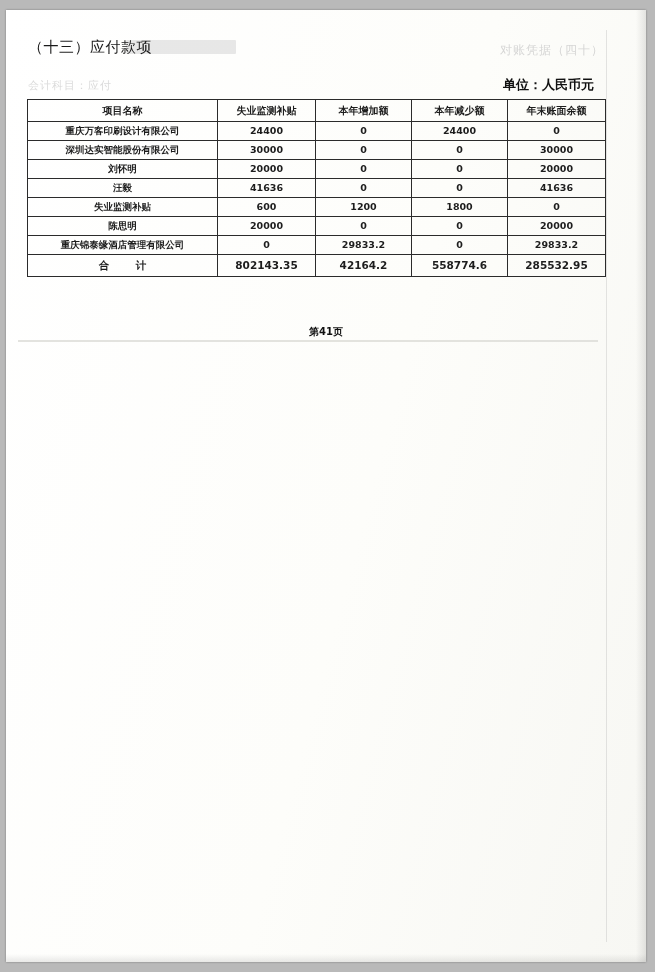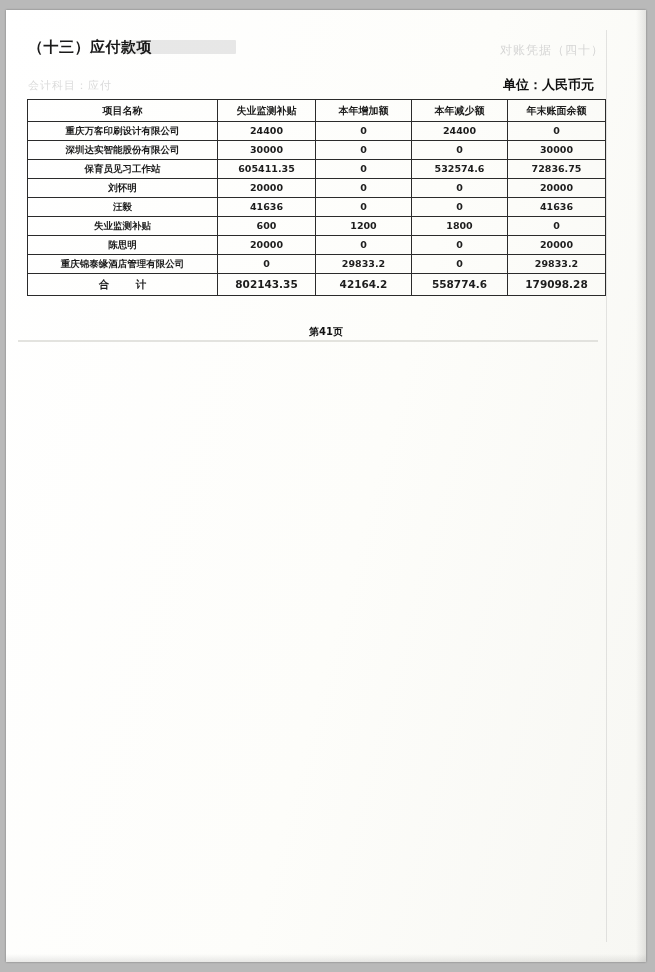--- a/index.html
+++ b/index.html
@@ -40,21 +40,21 @@
     background: linear-gradient(to bottom, rgba(0,0,0,0) 0%, rgba(120,120,120,0.16) 100%);
   }
 
   
   .section-title {
     position: absolute;
     left: 22px;
     top: 28px;
     font-family: "DejaVu Sans", sans-serif;
     font-size: 15px;
-    font-weight: bold;
+    font-weight: normal;
     color: #1a1a1a;
     letter-spacing: 0.5px;
   }
   .ghost-right {
     position: absolute;
     right: 42px;
     top: 32px;
     font-family: Liberation Mono, monospace;
     font-size: 12px;
     color: #c9c9c9;
@@ -197,27 +197,20 @@
           <td>0</td>
         </tr>
         <tr>
           <td>深圳达实智能股份有限公司</td>
           <td>30000</td>
           <td>0</td>
           <td>0</td>
           <td>30000</td>
         </tr>
         <tr>
-          <td>保育员见习工作站</td>
-          <td>605411.35</td>
-          <td>0</td>
-          <td>532574.6</td>
-          <td>72836.75</td>
-        </tr>
-        <tr>
           <td>刘怀明</td>
           <td>20000</td>
           <td>0</td>
           <td>0</td>
           <td>20000</td>
         </tr>
         <tr>
           <td>汪毅</td>
           <td>41636</td>
           <td>0</td>
@@ -243,21 +236,21 @@
           <td>0</td>
           <td>29833.2</td>
           <td>0</td>
           <td>29833.2</td>
         </tr>
         <tr class="total">
           <td class="lbl">合　计</td>
           <td>802143.35</td>
           <td>42164.2</td>
           <td>558774.6</td>
-          <td>179098.28</td>
+          <td>285532.95</td>
         </tr>
       </tbody>
     </table>
 
     <div class="page-number">第41页</div>
 
     <div class="smudge"></div>
     <div class="rule-vert"></div>
   </div>
   <div class="edge-shadow-r"></div>

